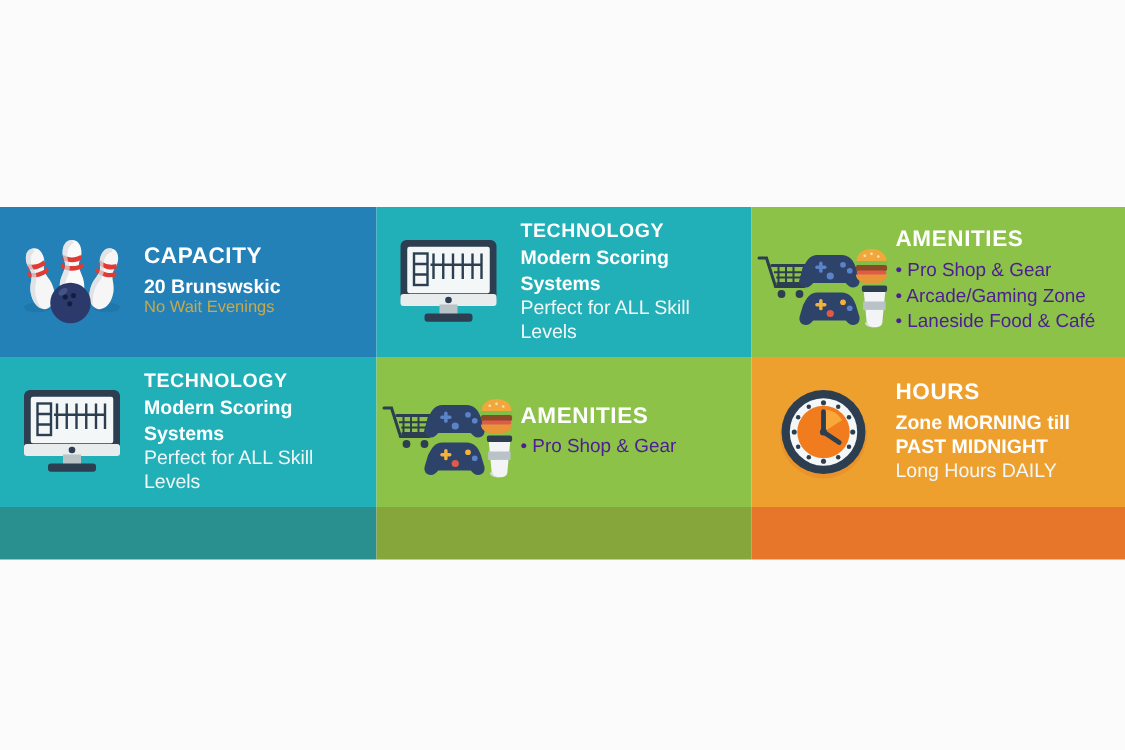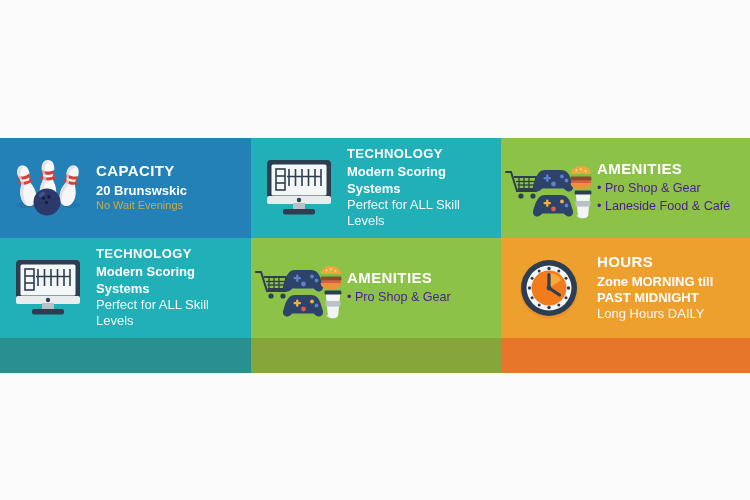--- a/index.html
+++ b/index.html
@@ -195,20 +195,21 @@
               <path d="M1.8 4 h14.4 l-2 21 c-.2 2 -1.6 3.2 -5.2 3.2 s-5 -1.2 -5.2 -3.2 z" fill="#f2f4f5"></path>
               <rect x="0.6" y="0.4" width="16.8" height="4.2" rx="1.3" fill="#2c3e50"></rect>
               <rect x="1.4" y="11" width="15" height="5.6" fill="#b8c2c7"></rect>
               <path d="M2.6 25 c.2 2 1.6 3.2 6.4 3.2 c-3 -.4 -4.4 -1.4 -4.6 -3.2 z" fill="#d6dcdf"></path>
             </g>
           </svg>
         </div>
         <div class="txt-wrap">
           <div class="kicker">AMENITIES</div>
           <div class="bullet">• Pro Shop &amp; Gear</div>
+          <div class="bullet">• Arcade/Gaming Zone</div>
           <div class="bullet">• Laneside Food &amp; Café</div>
         </div>
       </div>
     </div>
 
     <div class="row row-2">
 
       <div class="cell c1" style="background:#22b0b8">
         <div class="icon-wrap">
           <svg width="76" height="64" viewBox="0 0 76 64">

